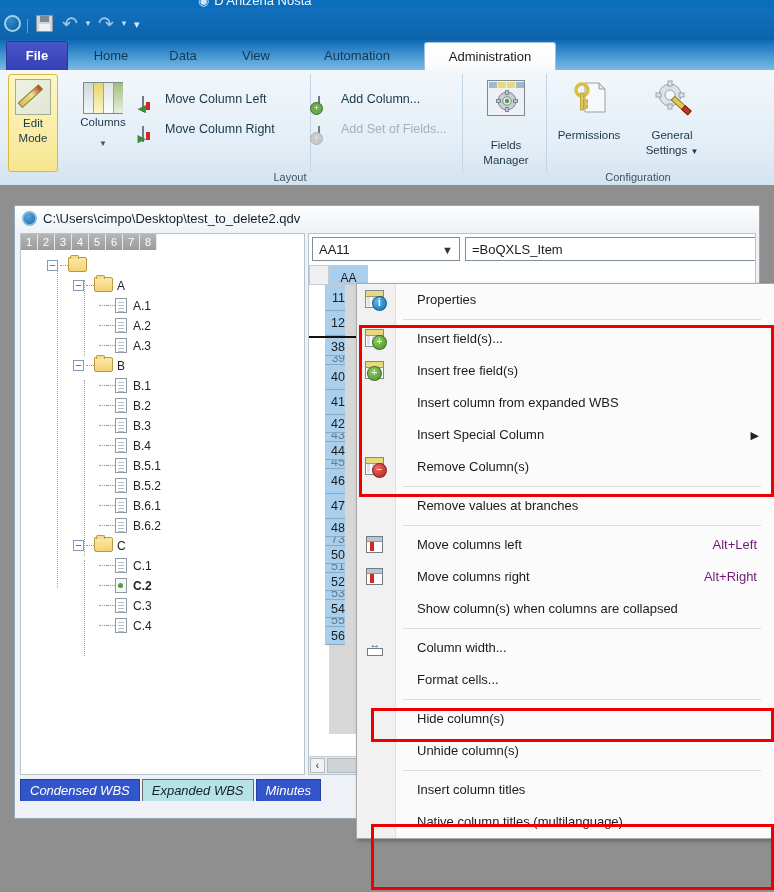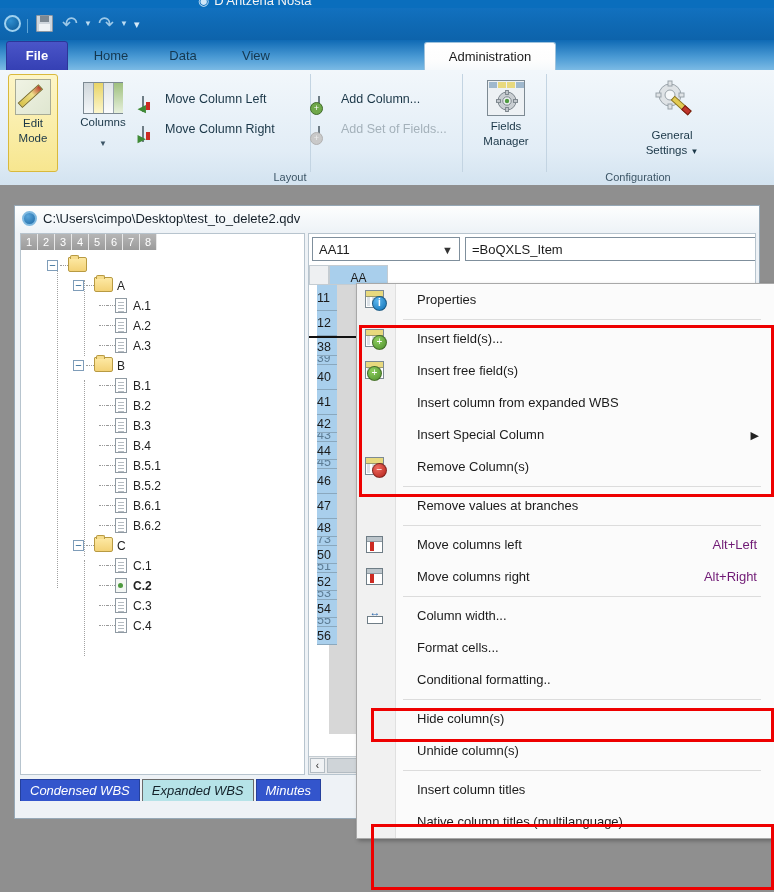--- a/index.html
+++ b/index.html
@@ -211,21 +211,21 @@
     position:absolute;left:156px;top:3px;right:-130px;height:24px;
     border:1px solid #7f8f9c;background:#fff;font-size:13px;line-height:24px;
     padding-left:6px;box-sizing:border-box;white-space:nowrap;overflow:hidden;
   }
   #gridhdr{position:absolute;left:0;top:31px;width:100%;height:20px;}
   .corner{position:absolute;left:0;top:0;width:20px;height:20px;background:#eef0f2;border:1px solid #c4ccd2;box-sizing:border-box;}
   .chdr{position:absolute;top:0;height:20px;line-height:24px;text-align:center;font-size:12px;
     border:1px solid #c4ccd2;box-sizing:border-box;overflow:hidden;}
   .chdr.sel{background:#a9cfec;}
   .chdr.norm{background:#f3f5f7;}
-  .rowhdr{position:absolute;left:8px;width:20px;text-align:left;font-size:12.5px;
+  .rowhdr{position:absolute;left:16px;width:20px;text-align:right;font-size:12.5px;
     background:#a9cfec;border-bottom:1px solid #8aa8be;box-sizing:border-box;overflow:hidden;}
   .rowhdr.clip{color:#5d7d95;}
   .cellcol{position:absolute;left:20px;width:58px;background:#d7d7d7;border-right:1px solid #b3b3b3;}
   .cellcol2{position:absolute;left:79px;width:300px;background:#a9cfec;}
   .blackline{position:absolute;left:0;height:2px;background:#111;}
   #hscroll{position:absolute;left:0;bottom:0;width:100%;height:17px;background:#e8eaec;border-top:1px solid #c4ccd2;}
   #hscroll .arrowL{position:absolute;left:1px;top:1px;width:15px;height:15px;background:#f0f2f4;border:1px solid #b3bcc3;
     font-size:10px;line-height:13px;text-align:center;box-sizing:border-box;}
   #hscroll .thumb{position:absolute;left:18px;top:1px;width:60px;height:15px;background:#cfd4d8;border:1px solid #b3bcc3;box-sizing:border-box;}
   
@@ -289,20 +289,21 @@
   <div class="qicon" id="q-redo"><span class="arrowcurve">↷</span></div>
   <div class="qicon" id="q-redo-dd"><span class="ddtri">▼</span></div>
   <div class="qicon" id="q-more"><span class="dblarrow">▾<br></span></div>
 </div>
 
 <div id="tabstrip">
   <div class="rtab file" style="left:6px;width:60px">File</div>
   <div class="rtab" style="left:76px;width:70px">Home</div>
   <div class="rtab" style="left:152px;width:62px">Data</div>
   <div class="rtab" style="left:225px;width:62px">View</div>
+  <div class="rtab" style="left:298px;width:118px">Automation</div>
   <div class="rtab active" style="left:424px;width:130px">Administration</div>
 </div>
 
 <div id="ribbon">
 
   <div class="bigbtn" id="btn-editmode">
     <div class="pencilicon"></div>
     <div class="lbl">Edit</div>
     <div class="lbl">Mode</div>
   </div>
@@ -347,26 +348,37 @@
       <svg class="gearsvg" width="24" height="24" viewBox="0 0 24 24">
         <circle cx="12" cy="12" r="9" fill="#c9ced2" stroke="#7c858c"></circle>
         <circle cx="12" cy="12" r="4.2" fill="#eef1f3" stroke="#7c858c"></circle>
         <circle cx="12" cy="12" r="2.2" fill="#4e9a3f"></circle>
         <rect x="10.6" y="1.5" width="2.8" height="4" fill="#c9ced2" stroke="#7c858c"></rect>
         <rect x="10.6" y="18.5" width="2.8" height="4" fill="#c9ced2" stroke="#7c858c"></rect>
         <rect x="1.5" y="10.6" width="4" height="2.8" fill="#c9ced2" stroke="#7c858c"></rect>
         <rect x="18.5" y="10.6" width="4" height="2.8" fill="#c9ced2" stroke="#7c858c"></rect>
       </svg>
     </div>
-    <div class="lbl" style="margin-top:4px">Fields</div>
+    <div class="lbl" style="margin-top:23px">Fields</div>
     <div class="lbl">Manager</div>
   </div>
 
   <div class="grpsep" style="left:546px"></div>
 
+  <div class="bigbtn" id="btn-perm">
+    <svg width="40" height="40" viewBox="0 0 40 40" style="margin-top:4px">
+      <path d="M16 5 h14 l6 6 v23 h-20 z" fill="#f7f8f9" stroke="#97a0a8"></path>
+      <path d="M30 5 v6 h6 z" fill="#dfe4e8" stroke="#97a0a8"></path>
+      <circle cx="13" cy="12" r="6" fill="none" stroke="#d9bf3c" stroke-width="3.4"></circle>
+      <rect x="11.4" y="15" width="3.4" height="17" fill="#e3c94a" stroke="#b79c2c" stroke-width="0.8"></rect>
+      <rect x="14.6" y="22" width="4" height="3" fill="#e3c94a" stroke="#b79c2c" stroke-width="0.8"></rect>
+      <rect x="14.6" y="27" width="4" height="3" fill="#e3c94a" stroke="#b79c2c" stroke-width="0.8"></rect>
+    </svg>
+    <div class="lbl" style="margin-top:8px">Permissions</div>
+  </div>
 
   <div class="bigbtn" id="btn-gensettings">
     <svg width="42" height="42" viewBox="0 0 42 42" style="margin-top:4px">
       <circle cx="19" cy="17" r="11" fill="#dfe3e6" stroke="#9aa3aa"></circle>
       <circle cx="19" cy="17" r="5" fill="#f6f8f9" stroke="#9aa3aa"></circle>
       <rect x="17" y="3" width="4" height="5" fill="#dfe3e6" stroke="#9aa3aa"></rect>
       <rect x="17" y="26" width="4" height="5" fill="#dfe3e6" stroke="#9aa3aa"></rect>
       <rect x="5" y="15" width="5" height="4" fill="#dfe3e6" stroke="#9aa3aa"></rect>
       <rect x="28" y="15" width="5" height="4" fill="#dfe3e6" stroke="#9aa3aa"></rect>
       <g transform="rotate(42 24 24)">
@@ -470,21 +482,21 @@
 
     <div id="sheetpane">
       <div id="namebox">
         <span class="cv">AA11</span>
         <span class="cb">▼</span>
       </div>
       <div id="formulabar">=BoQXLS_Item</div>
 
       <div id="gridhdr">
         <div class="corner"></div>
-        <div class="chdr sel" style="left:20px;width:59px">AA</div>
+        <div class="chdr sel" style="left:20px;width:39px">AA</div>
       </div>
 
       <div class="cellcol" style="top:51px;height:449px"></div>
       <div class="cellcol2" style="top:51px;height:449px"></div>
 
       <div class="rowhdr" style="top:51px;height:26px;line-height:26px">11</div>
       <div class="rowhdr" style="top:77px;height:25px;line-height:25px">12</div>
       <div class="blackline" style="top:102px;width:446px"></div>
       <div class="rowhdr" style="top:104px;height:18px;line-height:18px">38</div>
       <div class="rowhdr clip" style="top:122px;height:9px;line-height:4px;font-size:12px">39</div>
@@ -571,35 +583,35 @@
   <div class="mi">
     <span class="mvico2"></span>
     <span>Move columns left</span>
     <span class="acc">Alt+Left</span>
   </div>
   <div class="mi">
     <span class="mvico2"></span>
     <span>Move columns right</span>
     <span class="acc">Alt+Right</span>
   </div>
+  <div class="mi">
+    <span>Show column(s) when columns are collapsed</span>
+  </div>
   <div class="msep"></div>
 
   <div class="mi">
     <span class="widthico">
         <span class="ar">↔</span>
         <span class="bx"></span>
       </span>
     <span>Column width...</span>
   </div>
   <div class="mi">
     <span>Format cells...</span>
   </div>
-  <div class="mi">
-    <span>Conditional formatting..</span>
-  </div>
   <div class="msep"></div>
 
   <div class="mi">
     <span>Hide column(s)</span>
   </div>
   <div class="mi">
     <span>Unhide column(s)</span>
   </div>
   <div class="msep"></div>
 

